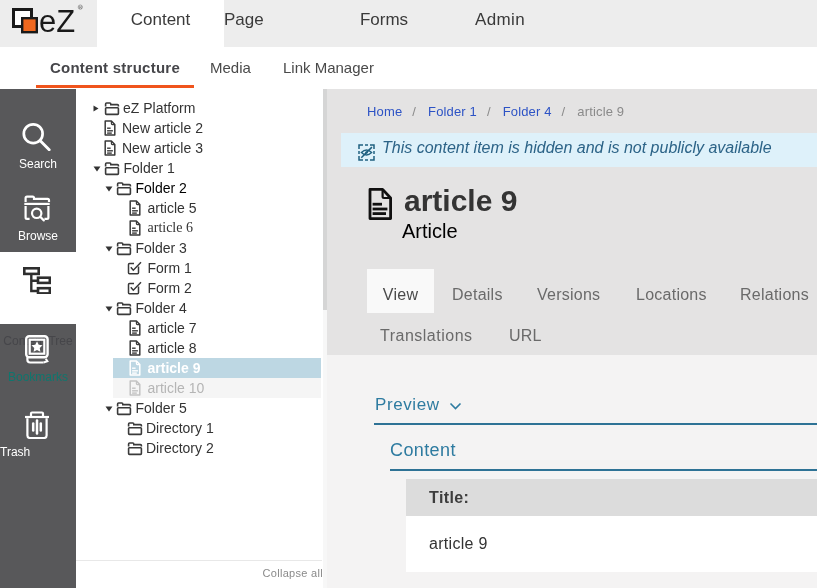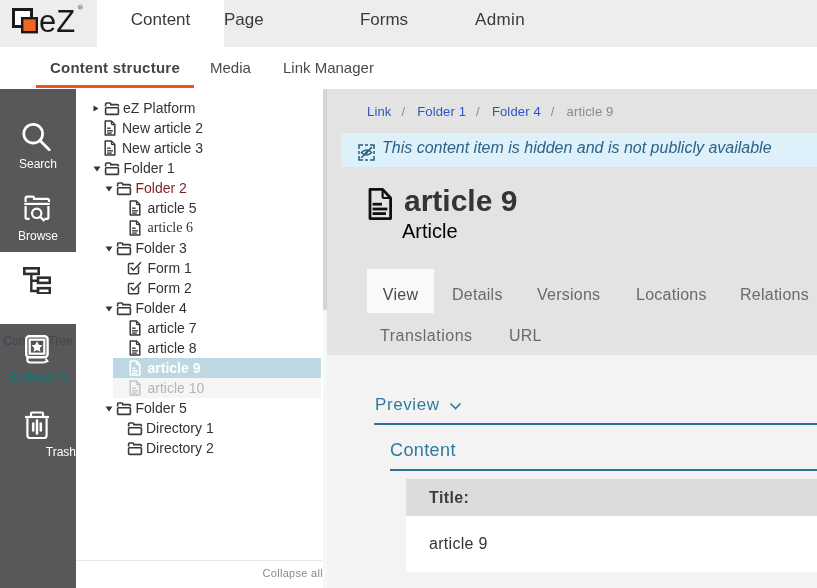--- a/index.html
+++ b/index.html
@@ -75,21 +75,21 @@
 
 <div class="abs" style="left:0;top:396px;width:76px;height:72px;color:#fff;">
   <svg class="abs" style="left:24px;top:14px;" width="26" height="29" viewBox="0 0 26 29">
     <path d="M7 6 V3.5 q0-1 1-1 h10 q1 0 1 1 V6" fill="none" stroke="#fff" stroke-width="2.2"></path>
     <line x1="1" y1="7" x2="25" y2="7" stroke="#fff" stroke-width="2.2"></line>
     <path d="M3.4 8.2 V25.5 q0 2.5 2.5 2.5 h14.2 q2.5 0 2.5-2.5 V8.2" fill="none" stroke="#fff" stroke-width="2.2"></path>
     <line x1="13" y1="10.5" x2="13" y2="23.5" stroke="#fff" stroke-width="2.5" stroke-linecap="round"></line>
     <line x1="9.2" y1="13.5" x2="9.2" y2="20.5" stroke="#fff" stroke-width="2.5" stroke-linecap="round"></line>
     <line x1="16.8" y1="13.5" x2="16.8" y2="20.5" stroke="#fff" stroke-width="2.5" stroke-linecap="round"></line>
   </svg>
-  <div class="abs" style="left:0;top:49px;width:76px;text-align:right;font-size:12px;">Trash</div>
+  <div class="abs" style="left:0;top:49px;width:76px;text-align:left;font-size:12px;">Trash</div>
 </div>
 
 <div class="abs" style="left:76px;top:89px;width:251px;height:499px;background:#fff;"></div>
 <div id="tree">
     <svg class="abs" style="left:93px;top:105px;" width="6" height="7" viewBox="0 0 6 7">
       <path d="M0.5 0.5 L5.5 3.5 L0.5 6.5 z" fill="#333"></path>
     </svg>
     <div class="abs" style="left:103.5px;top:101px;"><svg width="16" height="15" viewBox="0 0 16 15">
         <path d="M1.6 5.6 V3 q0-1 1-1 h3.2 q1 0 1 1 v0.6 h6.6 q1 0 1 1 v1" fill="none" stroke="#3a3a3a" stroke-width="1.6"></path>
         <rect x="1.6" y="6.8" width="12.8" height="6.6" rx="0.8" fill="none" stroke="#3a3a3a" stroke-width="1.6"></rect>
@@ -119,21 +119,21 @@
         <rect x="1.6" y="6.8" width="12.8" height="6.6" rx="0.8" fill="none" stroke="#3a3a3a" stroke-width="1.6"></rect>
       </svg></div>
     <div class="abs" style="left:123.5px;top:158px;height:20px;line-height:20px;font-size:14px;color:#333;">Folder 1</div>
     <svg class="abs" style="left:105px;top:186px;" width="8" height="6" viewBox="0 0 8 6">
       <path d="M0.5 0.5 L7.5 0.5 L4 5.5 z" fill="#333"></path>
     </svg>
     <div class="abs" style="left:115.5px;top:181px;"><svg width="16" height="15" viewBox="0 0 16 15">
         <path d="M1.6 5.6 V3 q0-1 1-1 h3.2 q1 0 1 1 v0.6 h6.6 q1 0 1 1 v1" fill="none" stroke="#3a3a3a" stroke-width="1.6"></path>
         <rect x="1.6" y="6.8" width="12.8" height="6.6" rx="0.8" fill="none" stroke="#3a3a3a" stroke-width="1.6"></rect>
       </svg></div>
-    <div class="abs" style="left:135.5px;top:178px;height:20px;line-height:20px;font-size:14px;color:#7f1d1d;text-align:right;">Folder 2</div>
+    <div class="abs" style="left:135.5px;top:178px;height:20px;line-height:20px;font-size:14px;color:#000000;text-align:right;">Folder 2</div>
     <div class="abs" style="left:129px;top:200px;"><svg width="12" height="16" viewBox="0 0 12 16">
         <path d="M1.2 1 H7.4 L10.8 4.6 V15 H1.2 z" fill="none" stroke="#3a3a3a" stroke-width="1.5" stroke-linejoin="round"></path>
         <path d="M7.4 1 V3.6 q0 1 1 1 h2.4" fill="none" stroke="#3a3a3a" stroke-width="1.2"></path>
         <line x1="3.1" y1="8.2" x2="6.6" y2="8.2" stroke="#3a3a3a" stroke-width="1.4"></line>
         <line x1="3.1" y1="10.8" x2="8.9" y2="10.8" stroke="#3a3a3a" stroke-width="1.4"></line>
         <line x1="3.1" y1="13.1" x2="7.8" y2="13.1" stroke="#3a3a3a" stroke-width="1.4"></line>
       </svg></div>
     <div class="abs" style="left:147.5px;top:198px;height:20px;line-height:20px;font-size:14px;color:#333;">article 5</div>
     <div class="abs" style="left:129px;top:220px;"><svg width="12" height="16" viewBox="0 0 12 16">
         <path d="M1.2 1 H7.4 L10.8 4.6 V15 H1.2 z" fill="none" stroke="#3a3a3a" stroke-width="1.5" stroke-linejoin="round"></path>
@@ -225,21 +225,21 @@
 
 <div class="abs" style="left:76px;top:560px;width:246px;height:28px;border-top:1px solid #e8e8e8;"></div>
 <div class="abs" style="left:262.5px;top:566.5px;font-size:11px;letter-spacing:0.3px;color:#8a8a8a;">Collapse all</div>
 
 <div class="abs" style="left:323px;top:89px;width:4px;height:499px;background:#f7f7f7;"></div>
 <div class="abs" style="left:322.5px;top:89px;width:4px;height:221px;background:#d5d5d5;"></div>
 
 <div class="abs" style="left:327px;top:89px;width:490px;height:499px;background:#e4e3e3;"></div>
 
 <div class="abs" style="left:367px;top:104px;font-size:13px;letter-spacing:0.15px;color:#8a8a8a;white-space:nowrap;">
-  <span style="color:#2d53c5;">Link</span><span style="margin:0 12px 0 10px;">/</span><span style="color:#2d53c5;">Folder 1</span><span style="margin:0 12px 0 10px;">/</span><span style="color:#2d53c5;">Folder 4</span><span style="margin:0 12px 0 10px;">/</span><span>article 9</span>
+  <span style="color:#2d53c5;">Home</span><span style="margin:0 12px 0 10px;">/</span><span style="color:#2d53c5;">Folder 1</span><span style="margin:0 12px 0 10px;">/</span><span style="color:#2d53c5;">Folder 4</span><span style="margin:0 12px 0 10px;">/</span><span>article 9</span>
 </div>
 
 <div class="abs" style="left:341px;top:133px;width:476px;height:34px;background:#def1fa;"></div>
 <svg class="abs" style="left:358px;top:144px;" width="17" height="17" viewBox="0 0 17 17">
   <g fill="none" stroke="#1f6080" stroke-width="1.5">
   <path d="M1 5 V1 H5"></path>
       <path d="M12 1 h4 v4"></path>
       <path d="M16 12 v4 h-4"></path>
       <path d="M5 16 H1 v-4"></path>
   <path d="M7 1 h3"></path>

